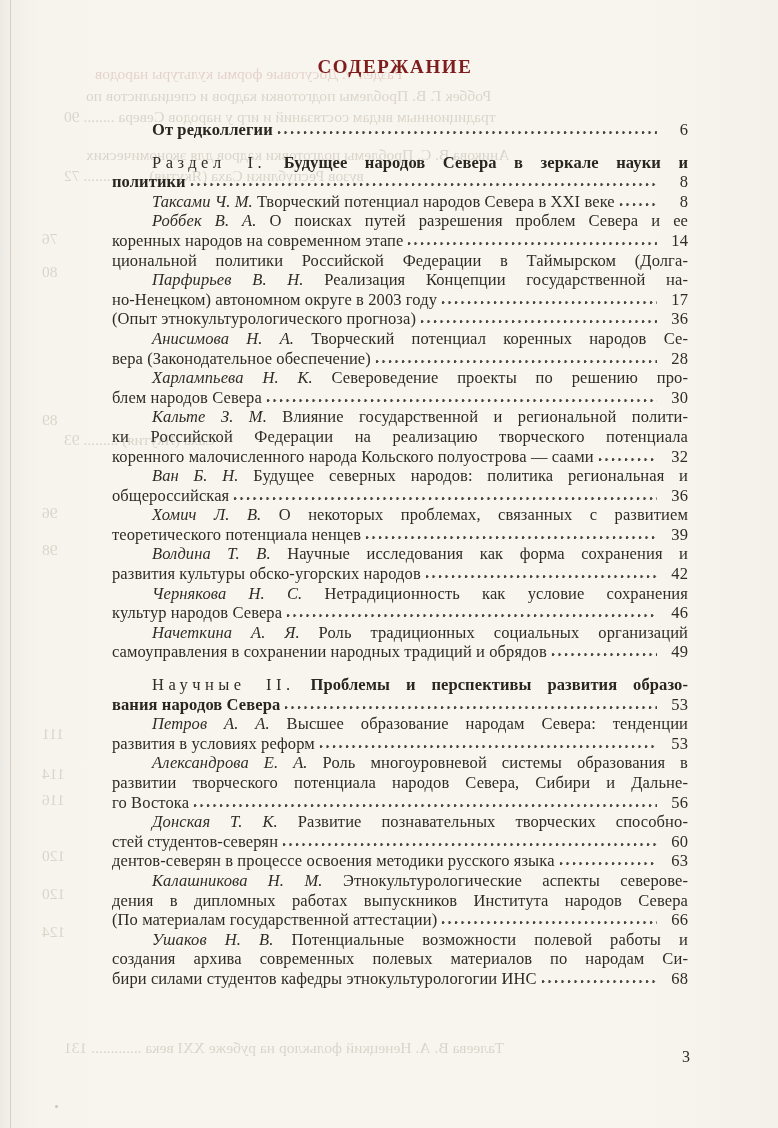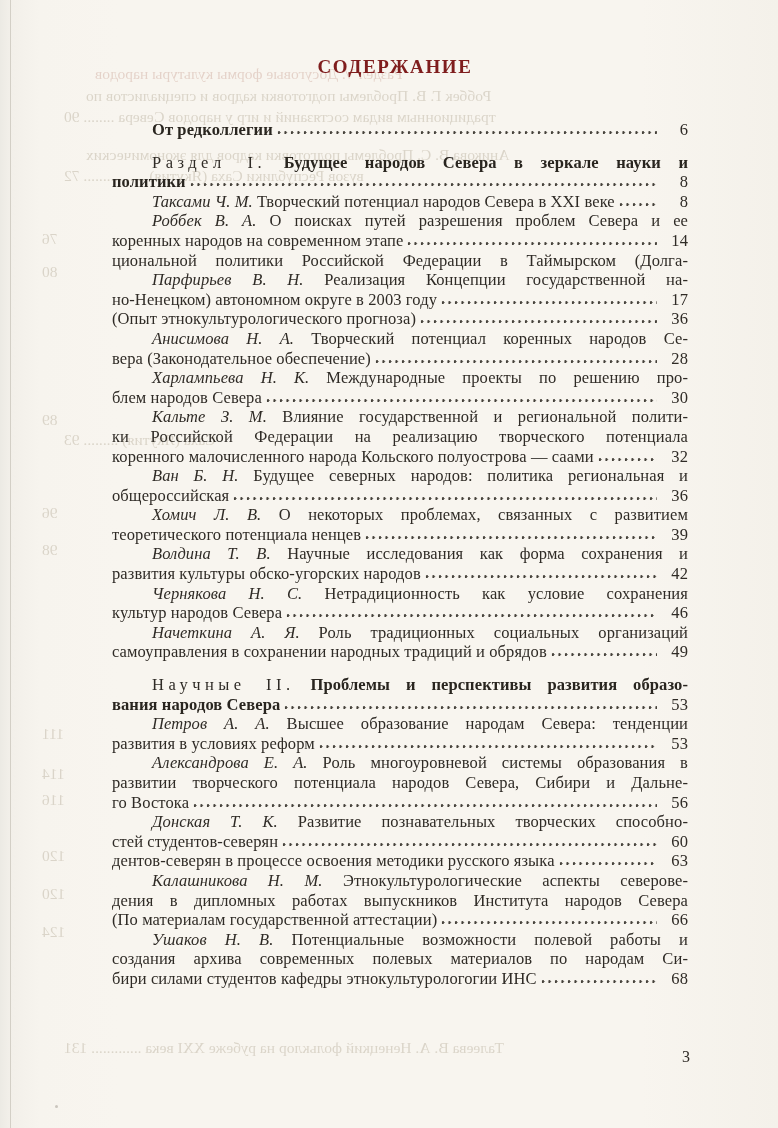--- a/index.html
+++ b/index.html
@@ -122,21 +122,21 @@
         <span class="txt"><span class="s-r">(Опыт этнокультурологического прогноза)</span></span>
         <span class="leader"></span>
         <span class="pg">36</span>
       </div>
       <div class="line indent fill"><span class="txt"><span class="s-i">Анисимова Н. А.</span><span class="s-r"> Творческий потенциал коренных народов Се-</span></span></div>
       <div class="line with-page">
         <span class="txt"><span class="s-r">вера (Законодательное обеспечение)</span></span>
         <span class="leader"></span>
         <span class="pg">28</span>
       </div>
-      <div class="line indent fill"><span class="txt"><span class="s-i">Харлампьева Н. К.</span><span class="s-r"> Международные проекты по решению про-</span></span></div>
+      <div class="line indent fill"><span class="txt"><span class="s-i">Харлампьева Н. К.</span><span class="s-r"> Североведение проекты по решению про-</span></span></div>
       <div class="line with-page">
         <span class="txt"><span class="s-r">блем народов Севера</span></span>
         <span class="leader"></span>
         <span class="pg">30</span>
       </div>
       <div class="line indent fill"><span class="txt"><span class="s-i">Кальте З. М.</span><span class="s-r"> Влияние государственной и региональной полити-</span></span></div>
       <div class="line fill"><span class="txt"><span class="s-r">ки Российской Федерации на реализацию творческого потенциала</span></span></div>
       <div class="line with-page">
         <span class="txt"><span class="s-r">коренного малочисленного народа Кольского полуострова — саами</span></span>
         <span class="leader"></span>

